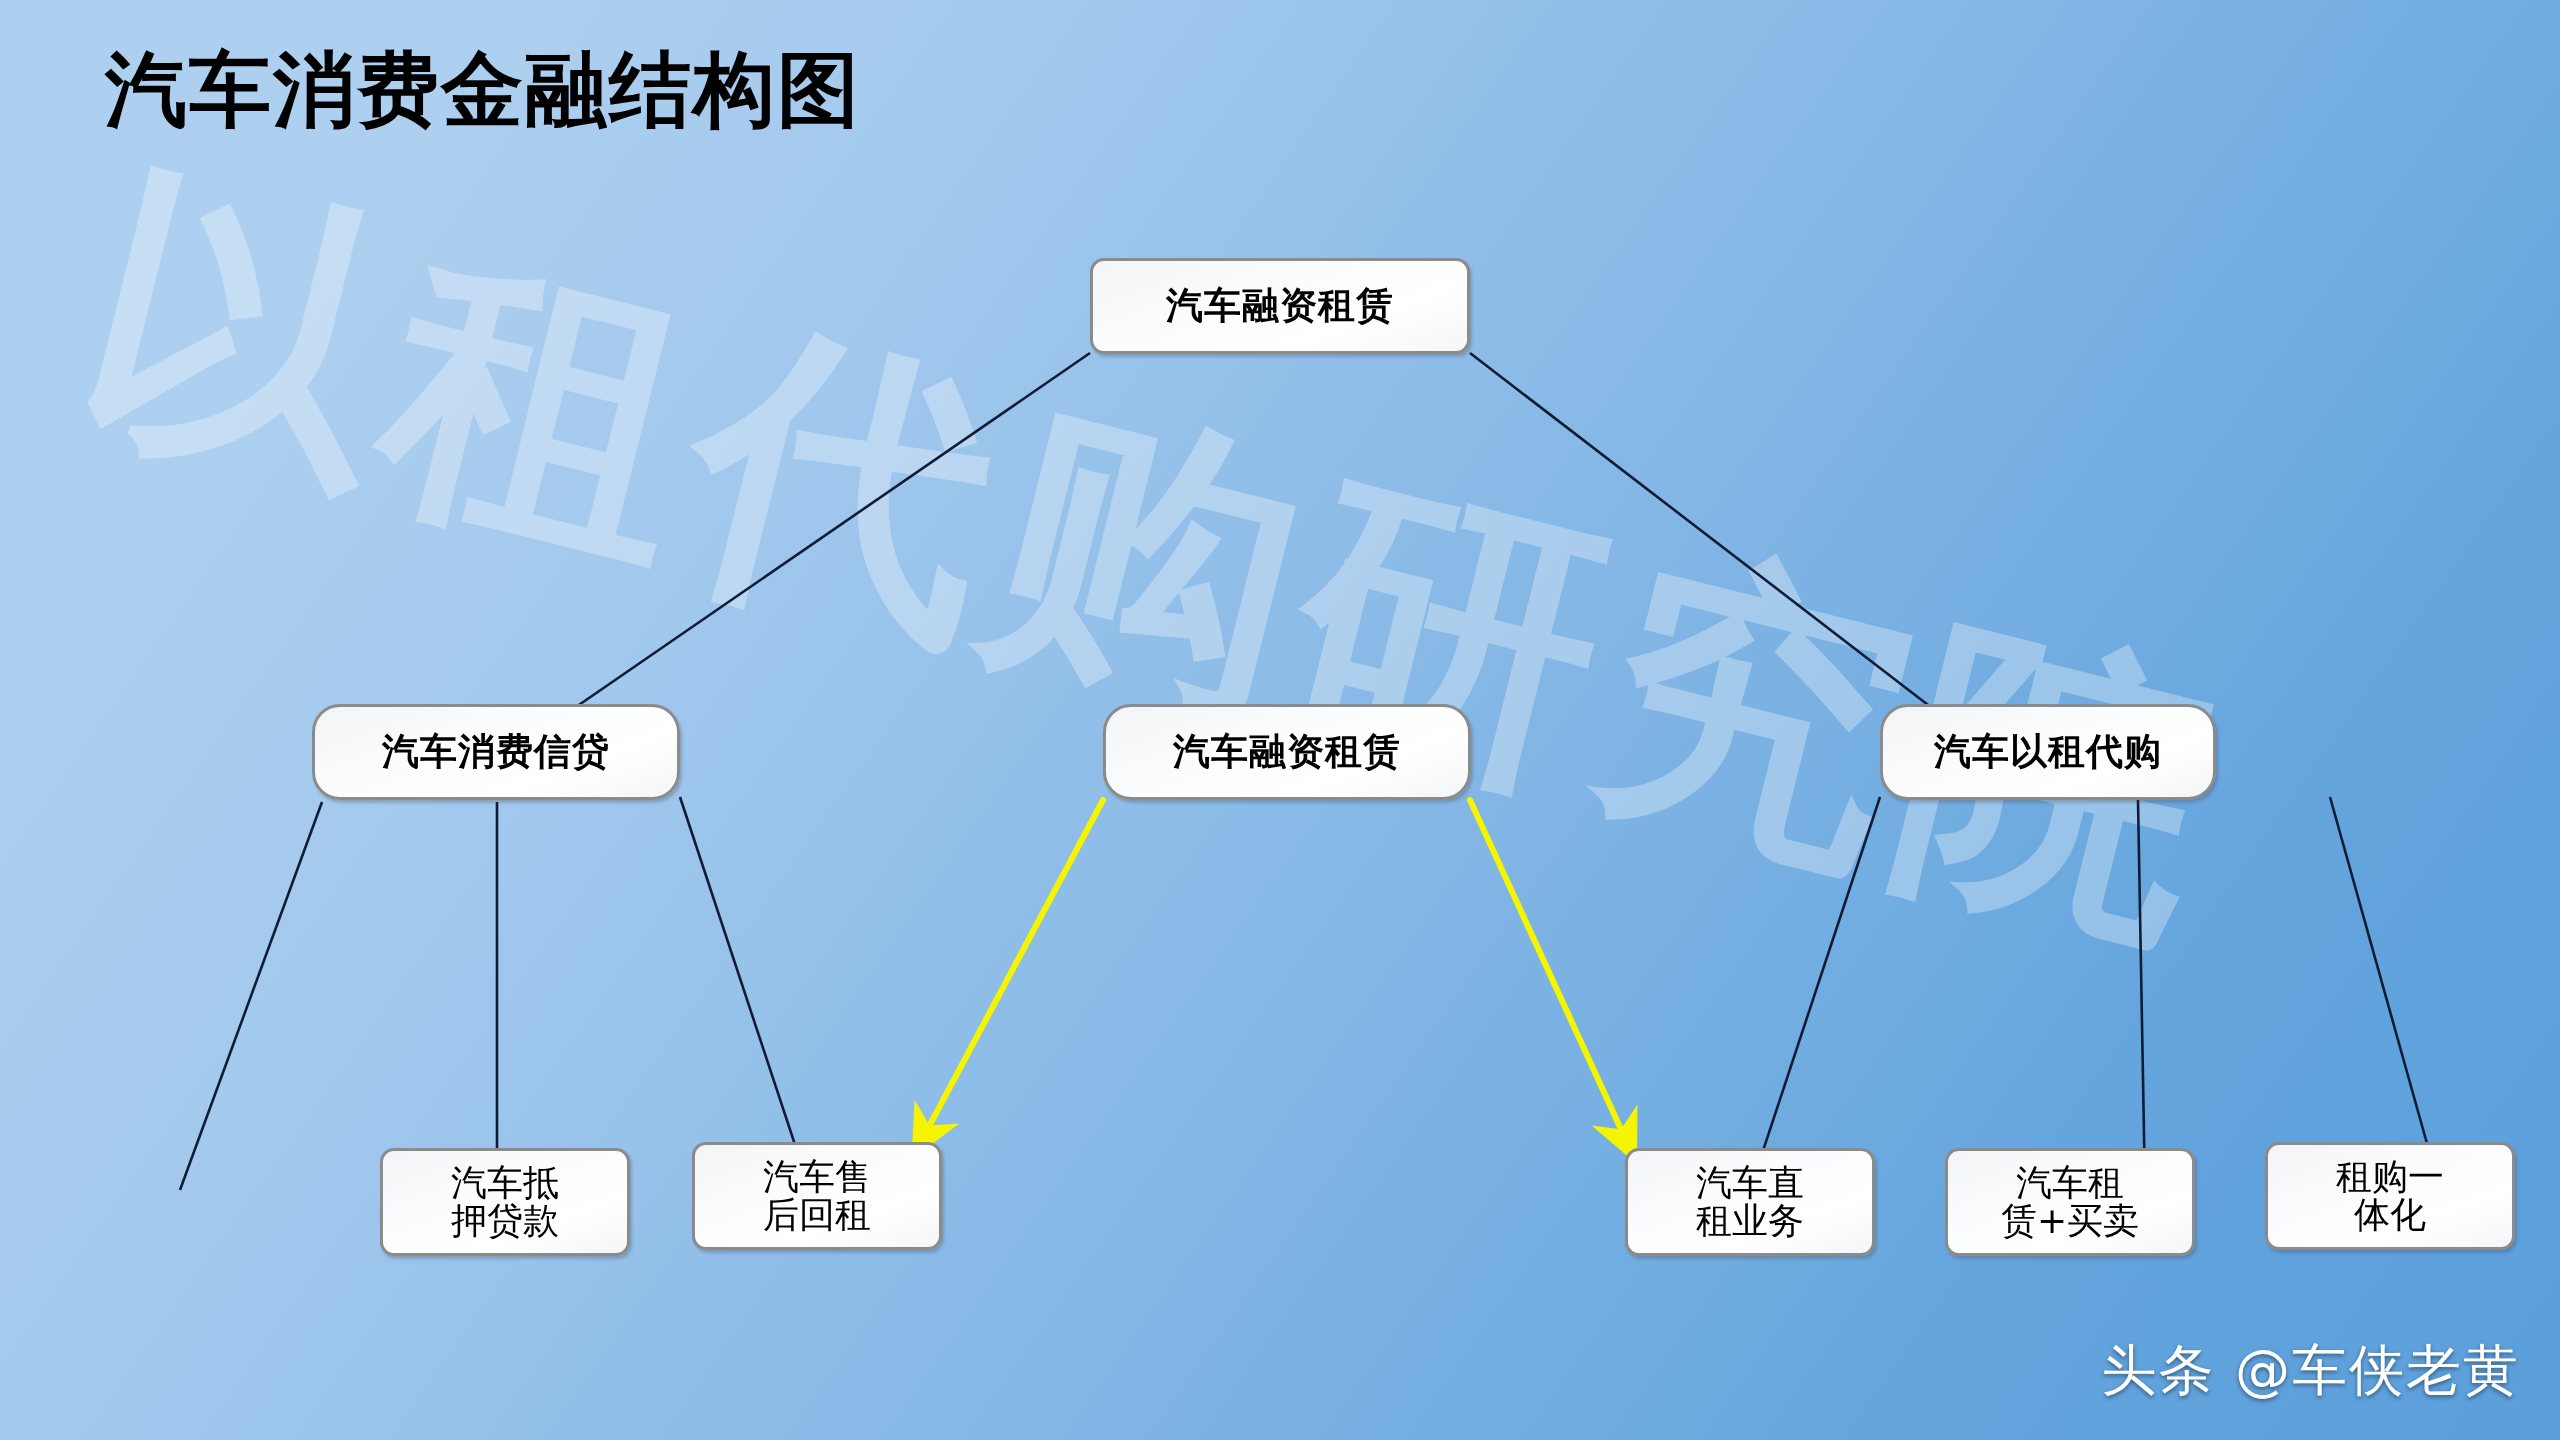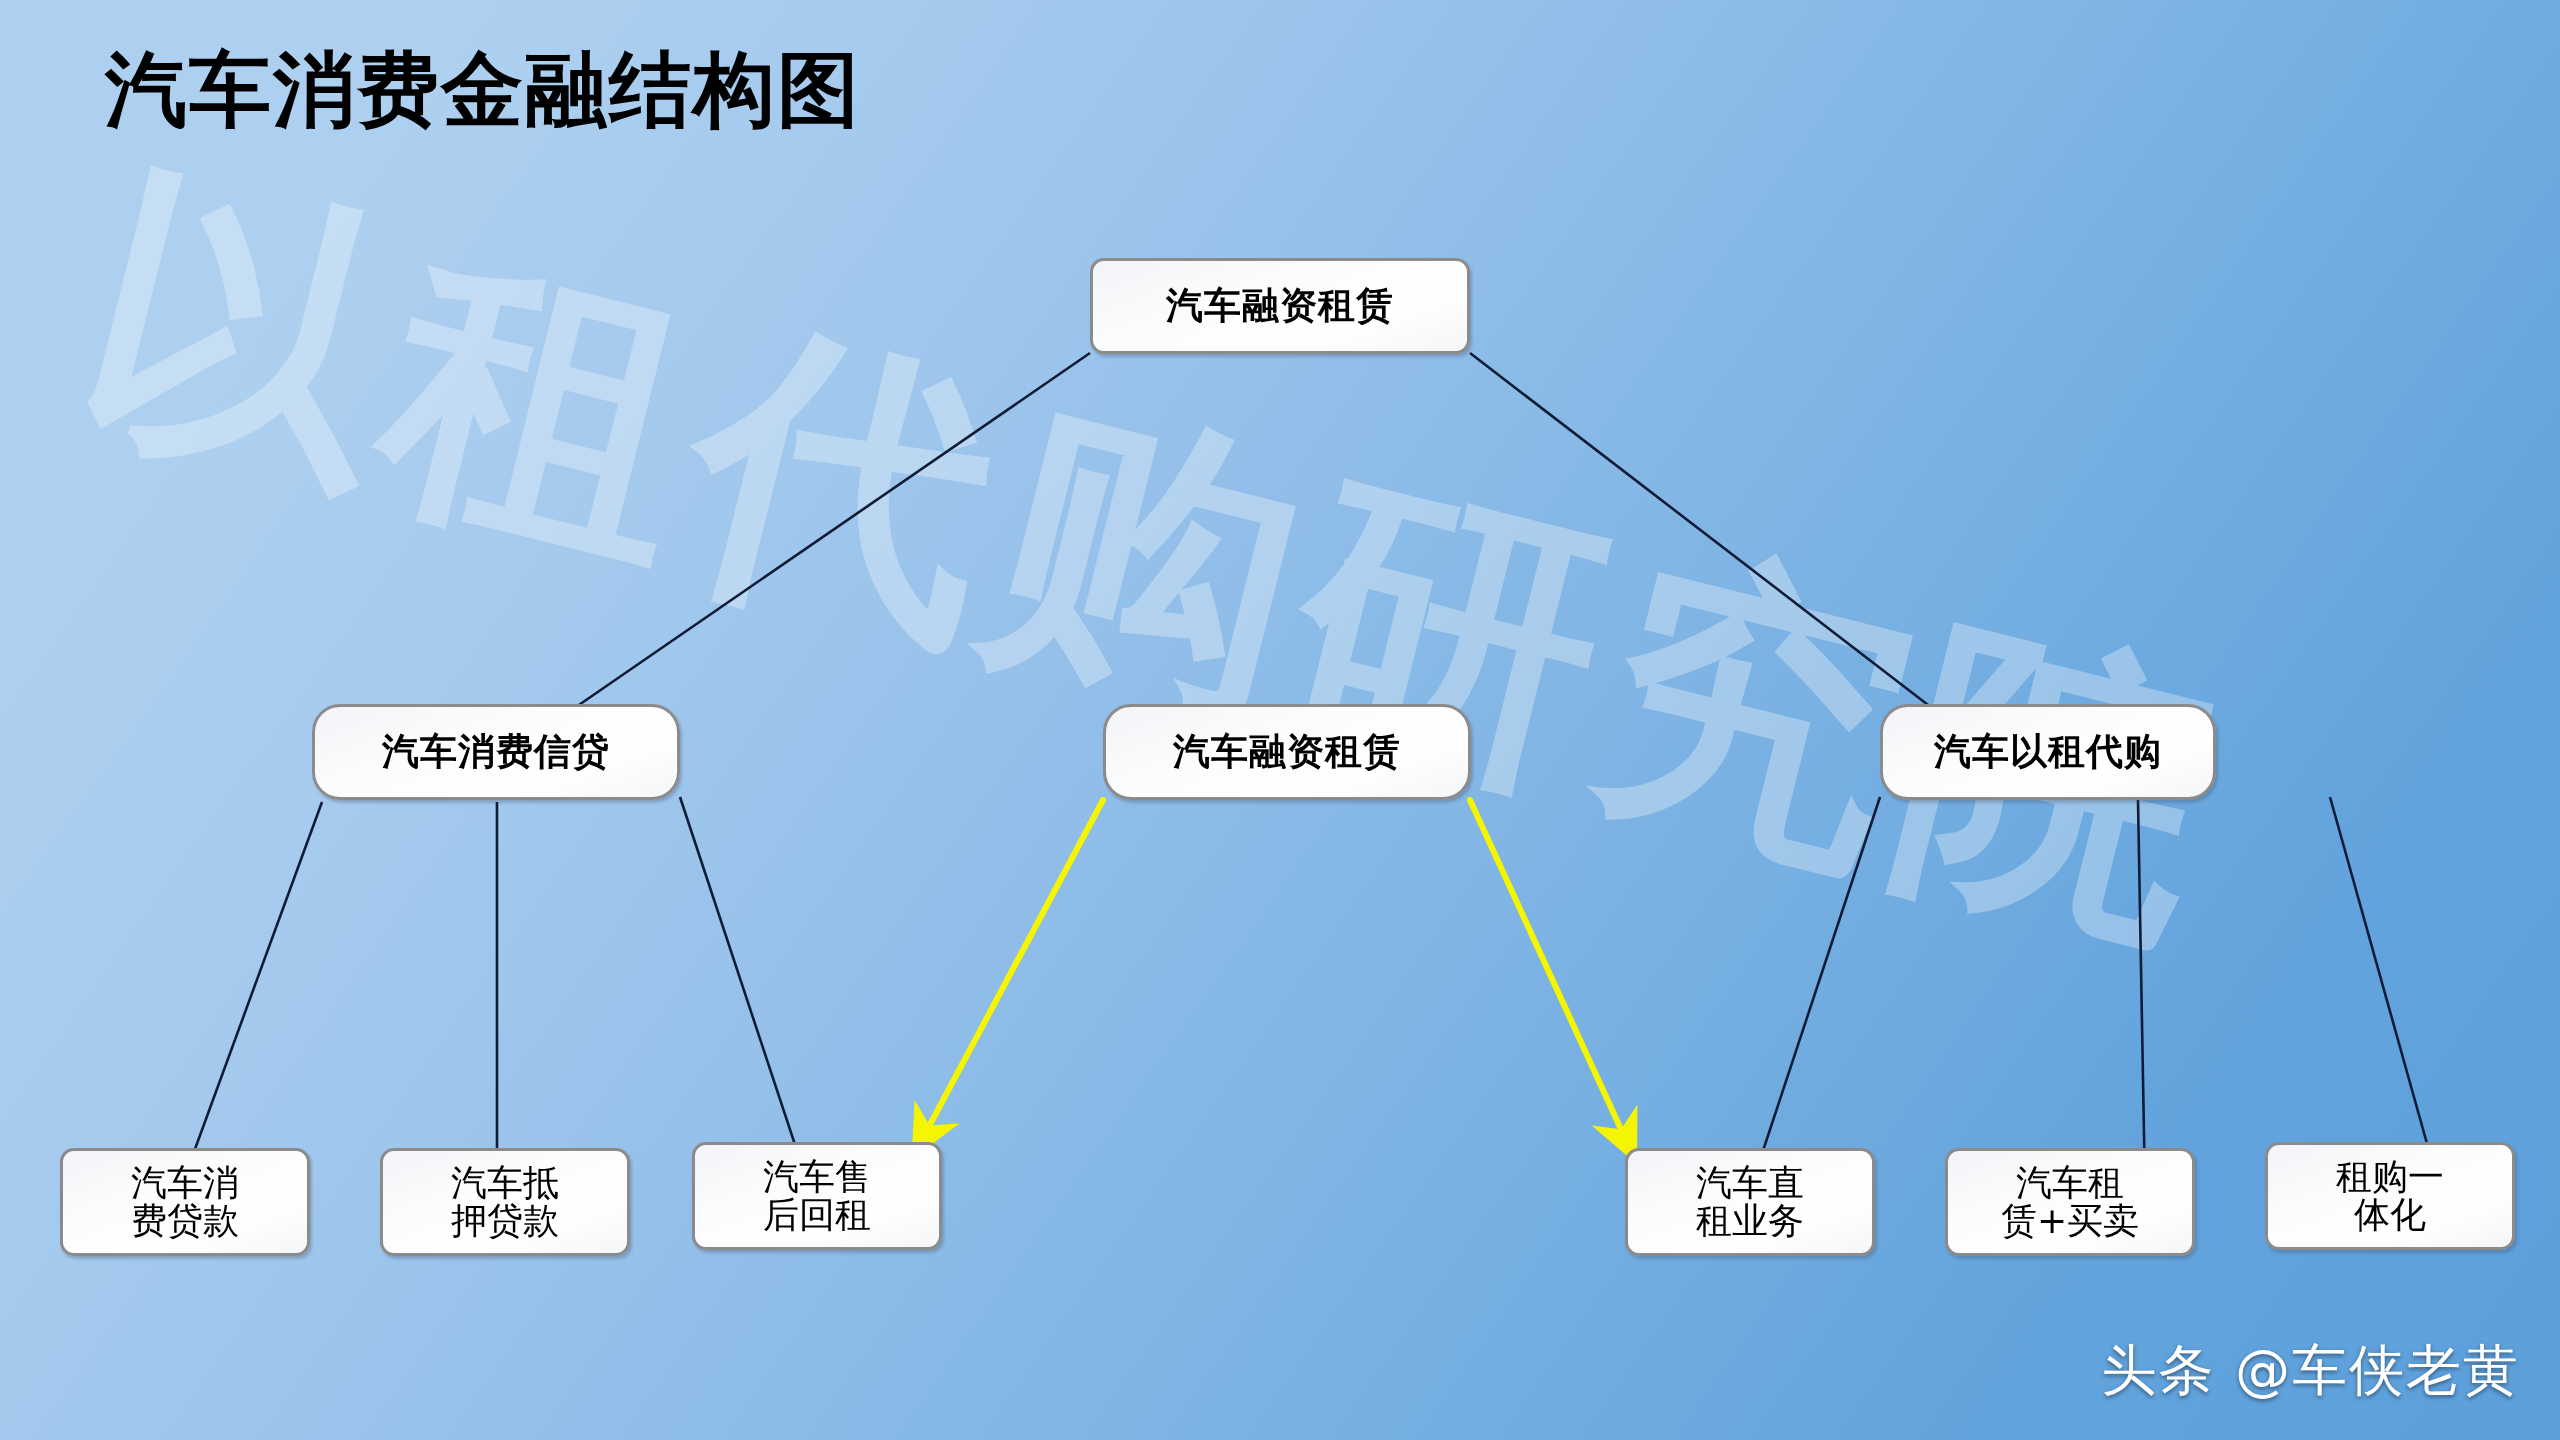--- a/index.html
+++ b/index.html
@@ -117,26 +117,20 @@
   </div>
 
   <div class="node lvl2" style="left:1103px;top:704px;width:368px;height:96px;">
     <span class="txt">汽车融资租赁</span>
   </div>
 
   <div class="node lvl2" style="left:1880px;top:704px;width:336px;height:96px;">
     <span class="txt">汽车以租代购</span>
   </div>
 
-  <div class="node lvl3" style="left:60px;top:1148px;width:250px;height:108px;">
-    <span class="txt">
-      <span>汽车消</span><br>
-      <span>费贷款</span>
-    </span>
-  </div>
 
   <div class="node lvl3" style="left:692px;top:1142px;width:250px;height:108px;">
     <span class="txt">
       <span>汽车售</span><br>
       <span>后回租</span>
     </span>
   </div>
 
   <div class="node lvl3" style="left:380px;top:1148px;width:250px;height:108px;">
     <span class="txt">

